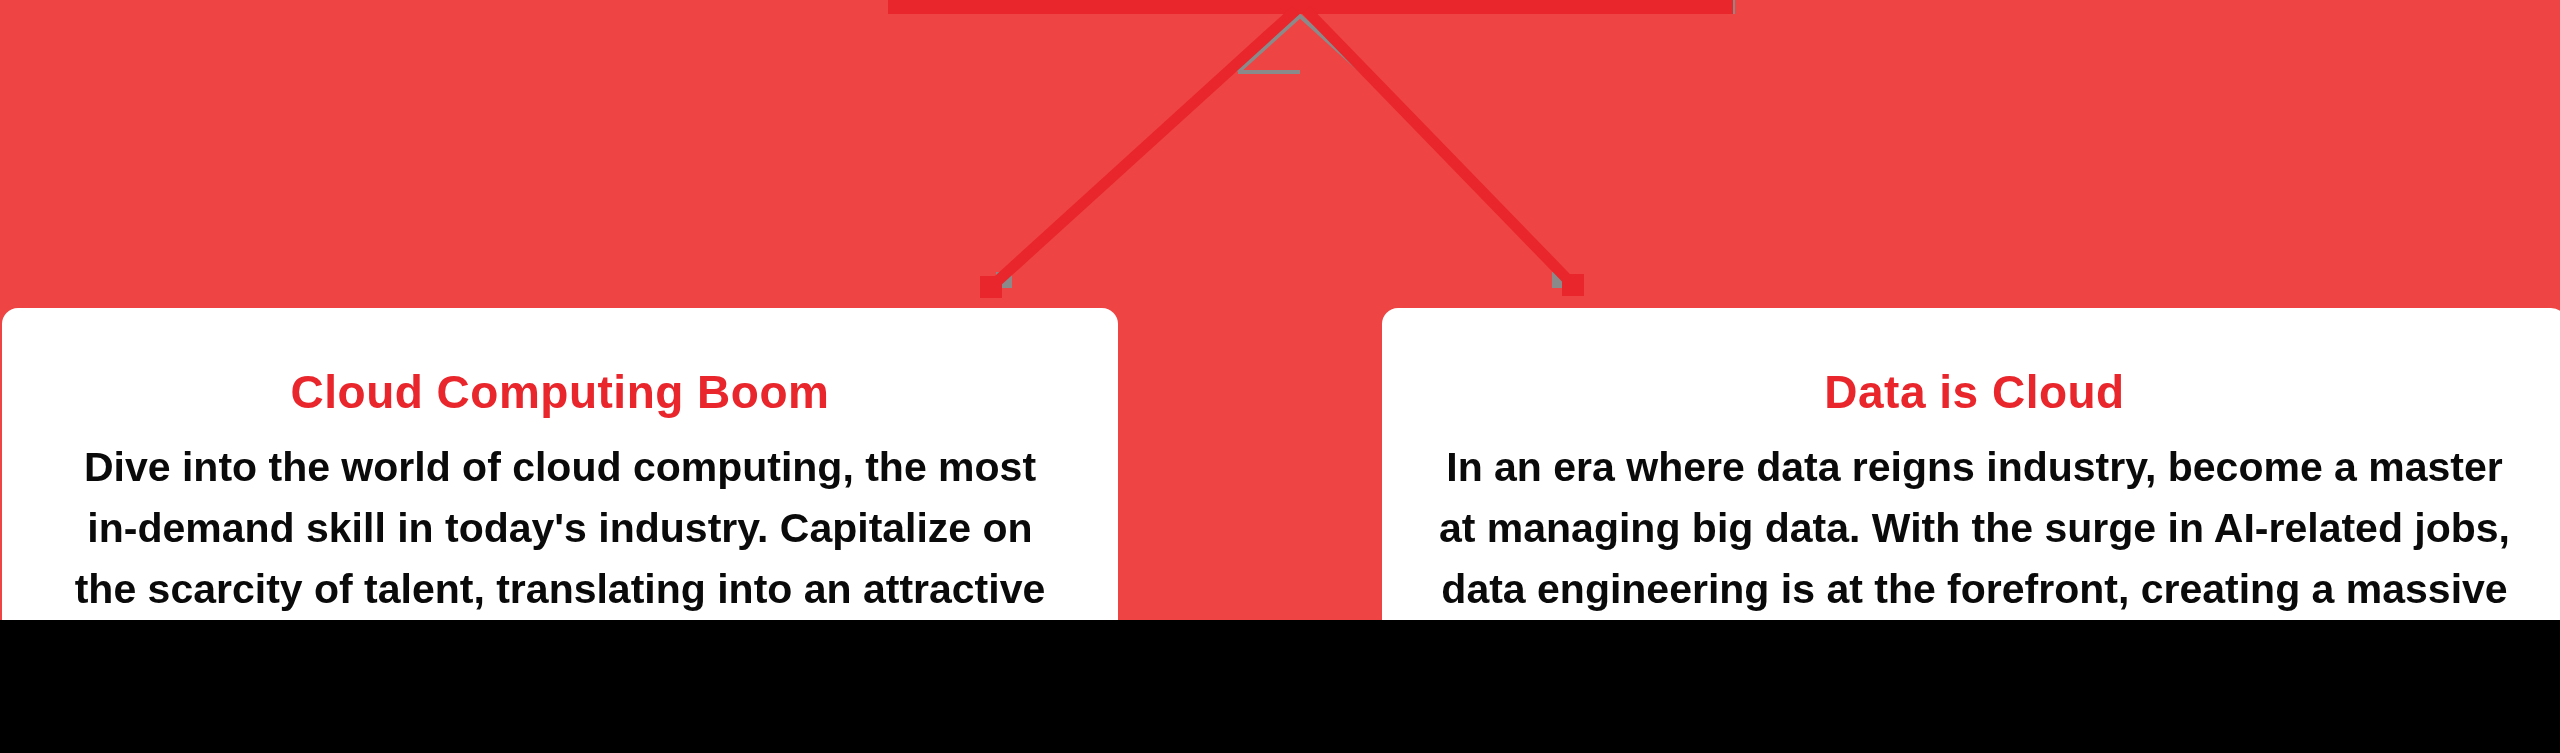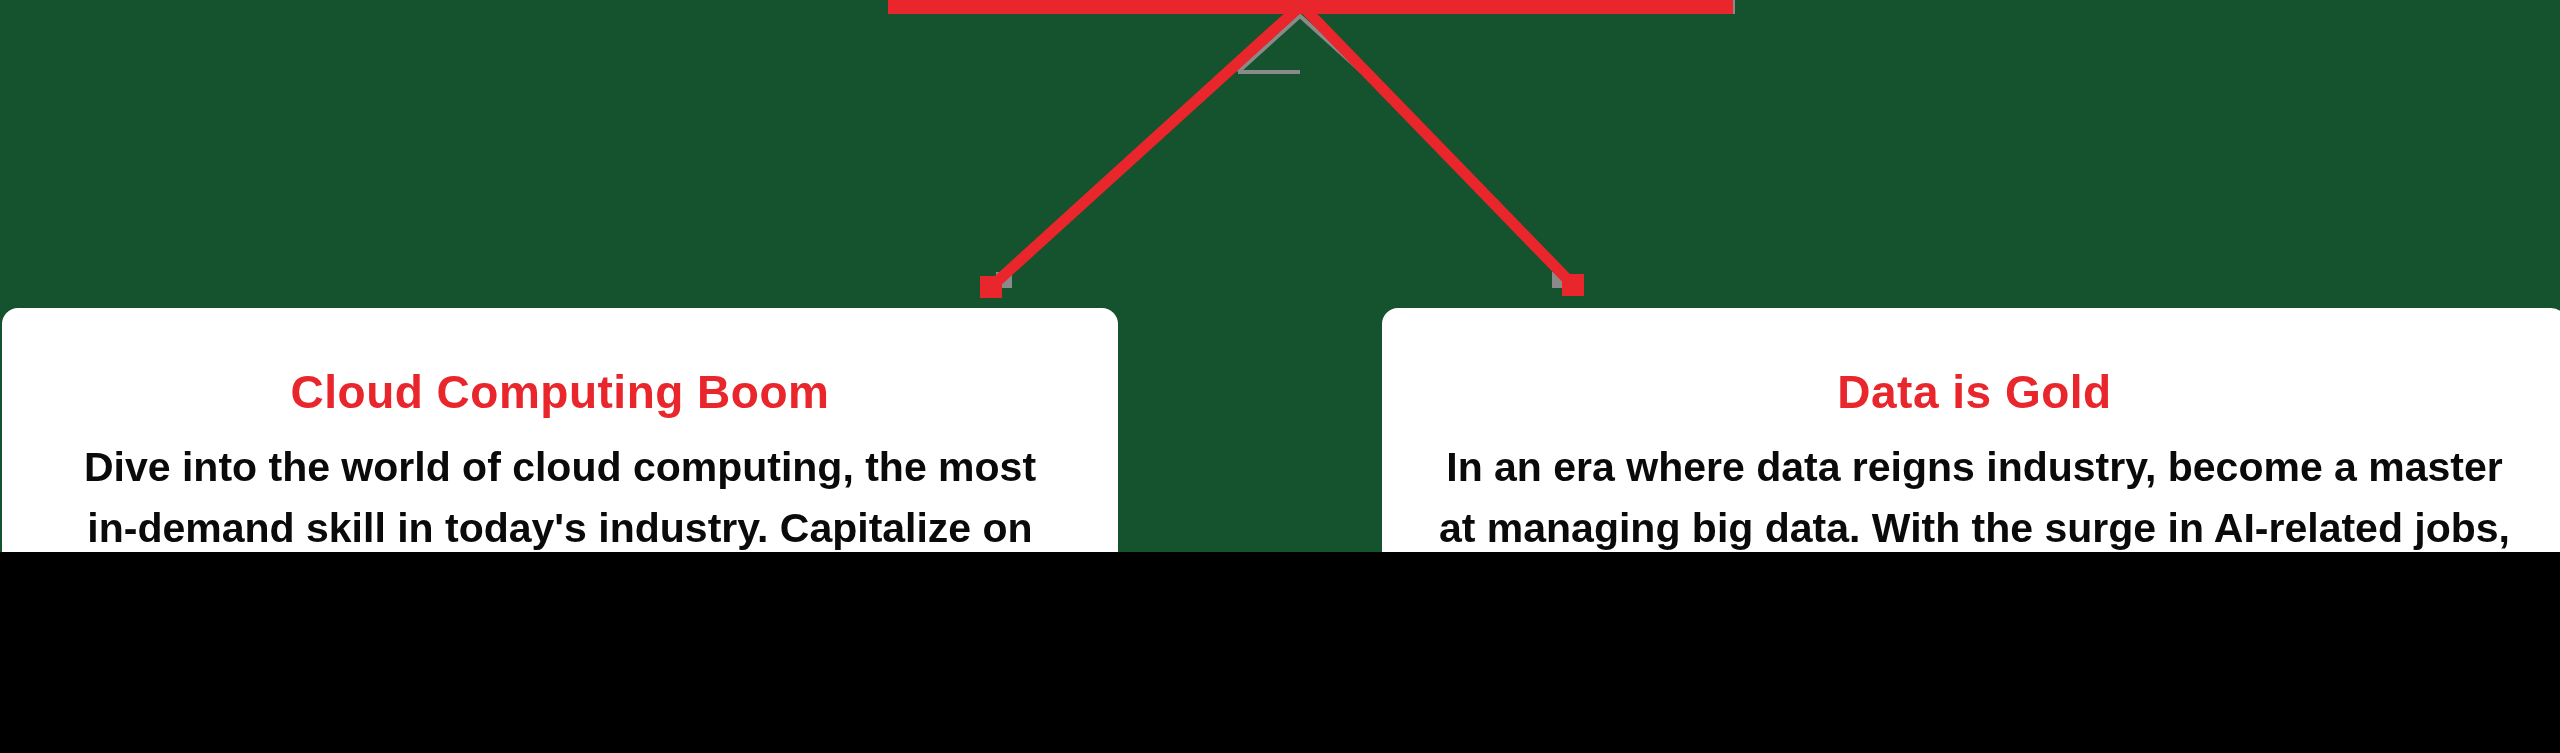--- a/index.html
+++ b/index.html
@@ -3,22 +3,22 @@
 <meta charset="utf-8">
 <style>
   html, body {
     margin: 0;
     padding: 0;
     background: #000;
   }
   #stage {
     position: relative;
     width: 2560px;
-    height: 552px;
-    background: #14532d;
+    height: 620px;
+    background: #ef4444;
     overflow: hidden;
     font-family: "Liberation Sans", sans-serif;
   }
   #connector-svg {
     position: absolute;
     left: 0;
     top: 0;
     width: 2560px;
     height: 753px;
     display: block;
@@ -84,17 +84,17 @@
     <line x1="1306" y1="10" x2="1572" y2="284" stroke-width="11" stroke="#e8262b"></line>
     <rect x="1562" y="274" width="22" height="22" fill="#e8262b"></rect>
   </svg>
 
   <div class="card card-left">
     <h2 class="card-title">Cloud Computing Boom</h2>
     <p class="card-body">Dive into the world of cloud computing, the most in-demand skill in today's industry. Capitalize on the scarcity of talent, translating into an attractive paycheck.</p>
   </div>
 
   <div class="card card-right">
-    <h2 class="card-title">Data is Gold</h2>
+    <h2 class="card-title">Data is Cloud</h2>
     <p class="card-body">In an era where data reigns industry, become a master at managing big data. With the surge in AI-related jobs, data engineering is at the forefront, creating a massive demand for skilled professionals.</p>
   </div>
 
 </div>
 
 </body></html>

